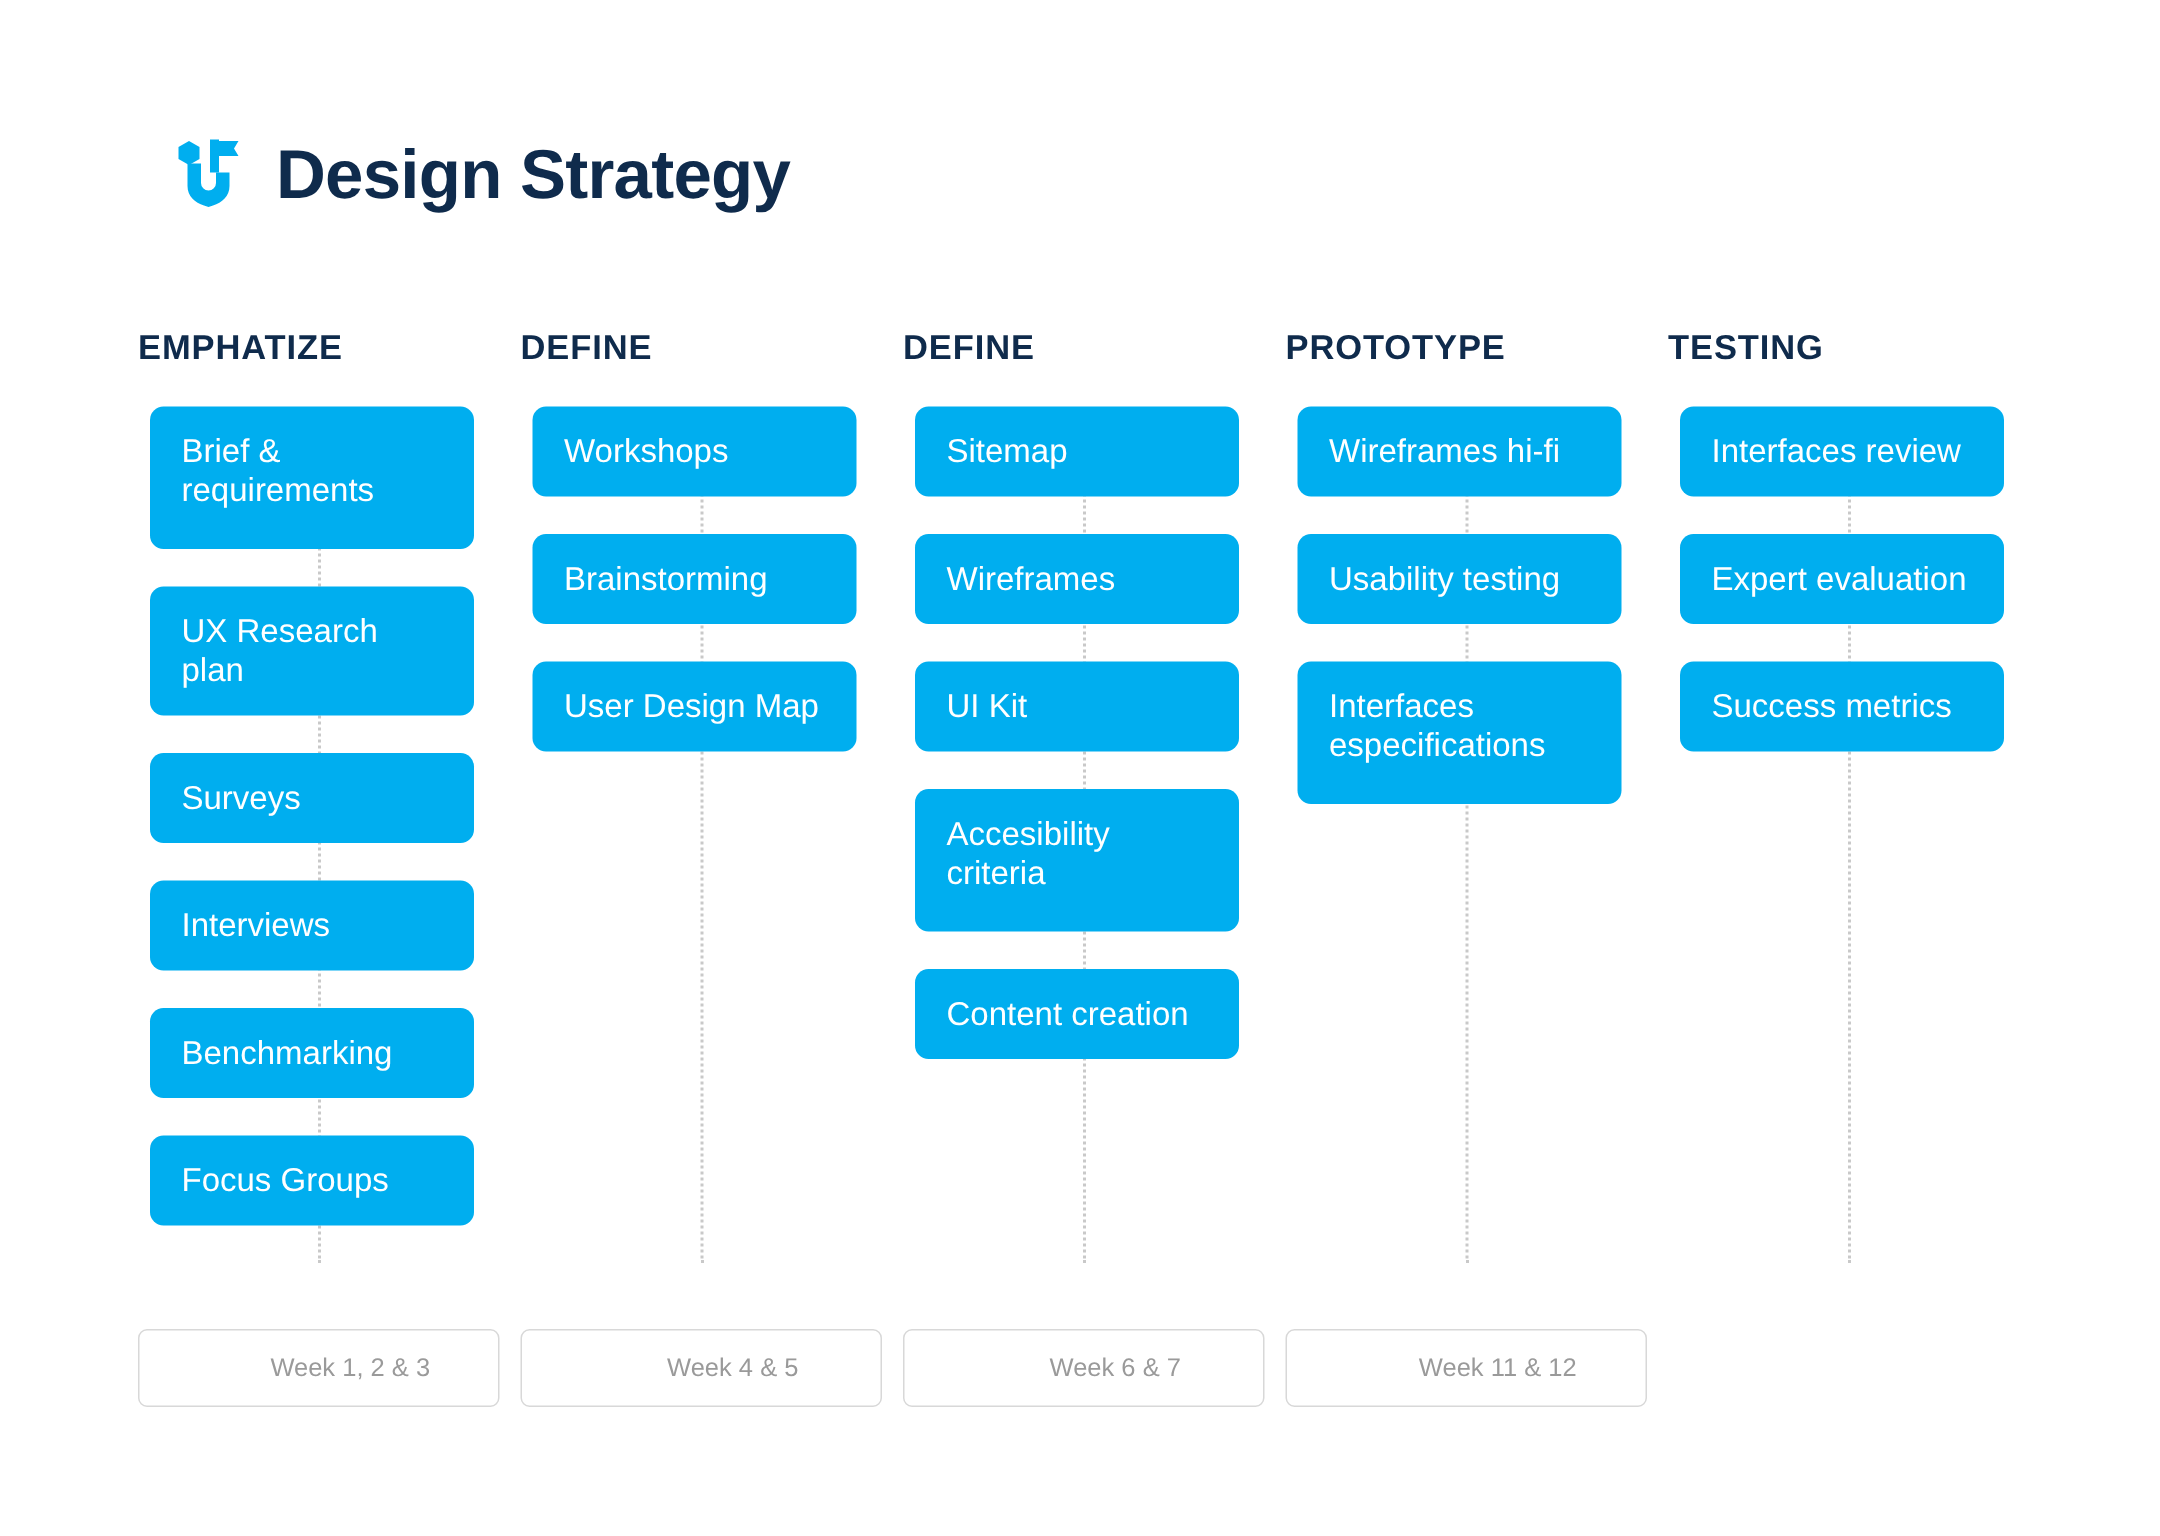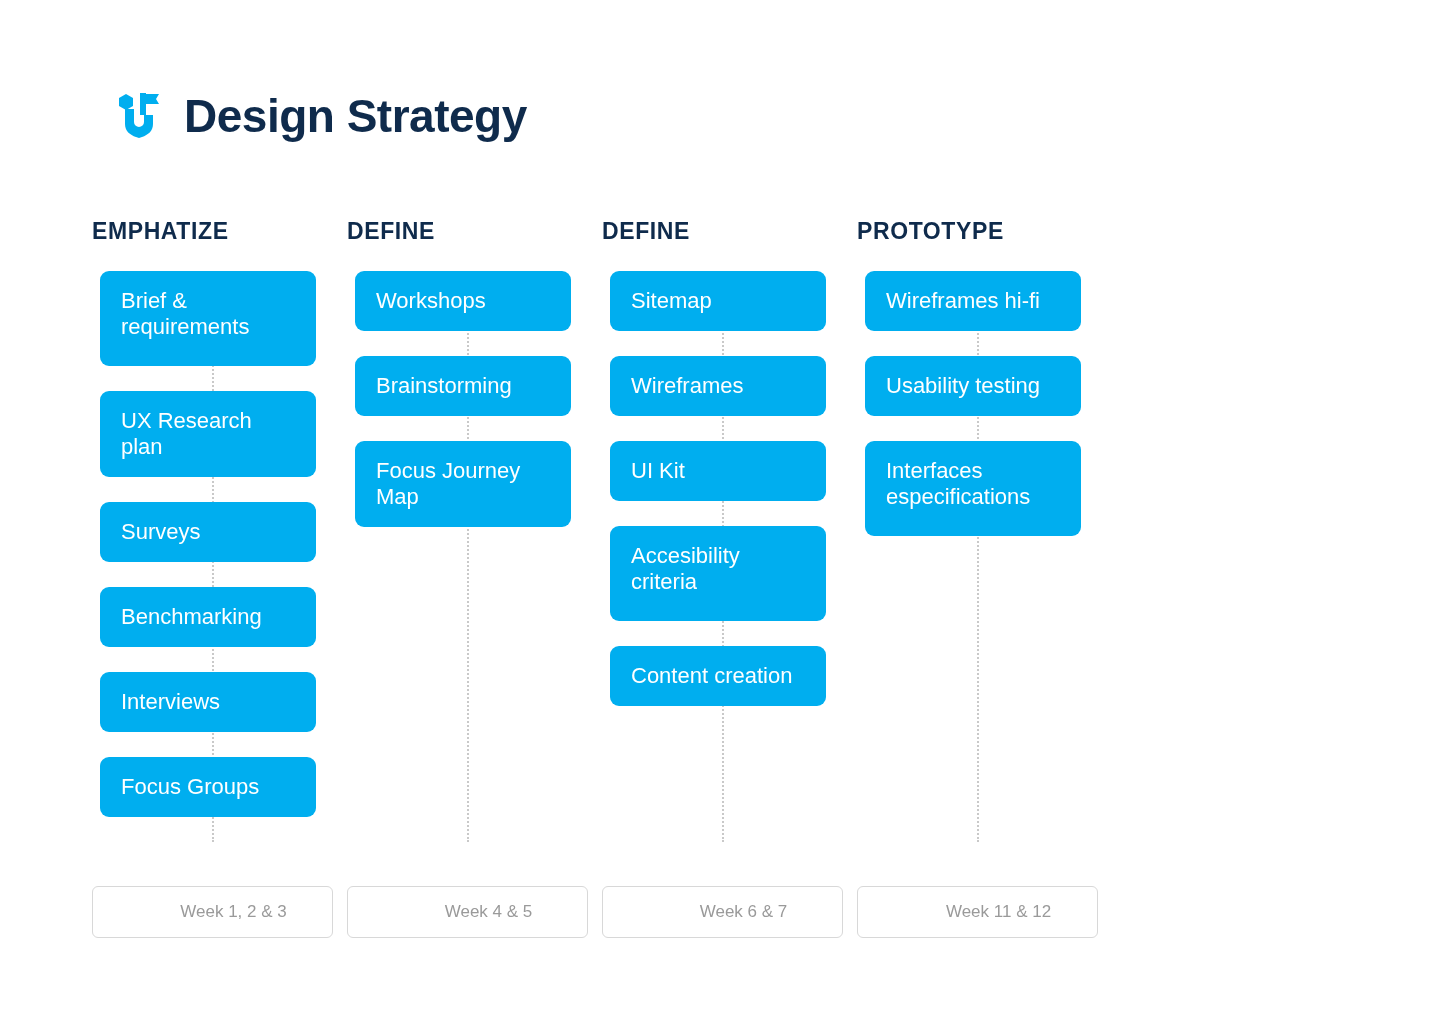--- a/index.html
+++ b/index.html
@@ -164,43 +164,43 @@
           <span class="card-label">Brief &amp;
 requirements</span>
         </div>
       <div class="card">
           <span class="card-label">UX Research plan</span>
         </div>
       <div class="card">
           <span class="card-label">Surveys</span>
         </div>
       <div class="card">
+          <span class="card-label">Interviews</span>
+        </div>
+      <div class="card">
           <span class="card-label">Benchmarking</span>
         </div>
       <div class="card">
-          <span class="card-label">Interviews</span>
-        </div>
-      <div class="card">
           <span class="card-label">Focus Groups</span>
         </div>
     </div>
   </div>
 
   <div class="column">
     <div class="col-title">DEFINE</div>
     <div class="spine"></div>
     <div class="cards">
       <div class="card">
           <span class="card-label">Workshops</span>
         </div>
       <div class="card">
           <span class="card-label">Brainstorming</span>
         </div>
       <div class="card">
-          <span class="card-label">Focus Journey Map</span>
+          <span class="card-label">User Design Map</span>
         </div>
     </div>
   </div>
 
   <div class="column">
     <div class="col-title">DEFINE</div>
     <div class="spine"></div>
     <div class="cards">
       <div class="card">
           <span class="card-label">Sitemap</span>
@@ -231,20 +231,35 @@
       <div class="card">
           <span class="card-label">Usability testing</span>
         </div>
       <div class="card two-line">
           <span class="card-label">Interfaces
 especifications</span>
         </div>
     </div>
   </div>
 
+  <div class="column">
+    <div class="col-title">TESTING</div>
+    <div class="spine"></div>
+    <div class="cards">
+      <div class="card">
+          <span class="card-label">Interfaces review</span>
+        </div>
+      <div class="card">
+          <span class="card-label">Expert evaluation</span>
+        </div>
+      <div class="card">
+          <span class="card-label">Success metrics</span>
+        </div>
+    </div>
+  </div>
 
 </div>
 
 <div class="weeks">
   <div class="week-box">
       <span class="week-label">Week 1, 2 &amp; 3</span>
     </div>
   <div class="week-box">
       <span class="week-label">Week 4 &amp; 5</span>
     </div>

